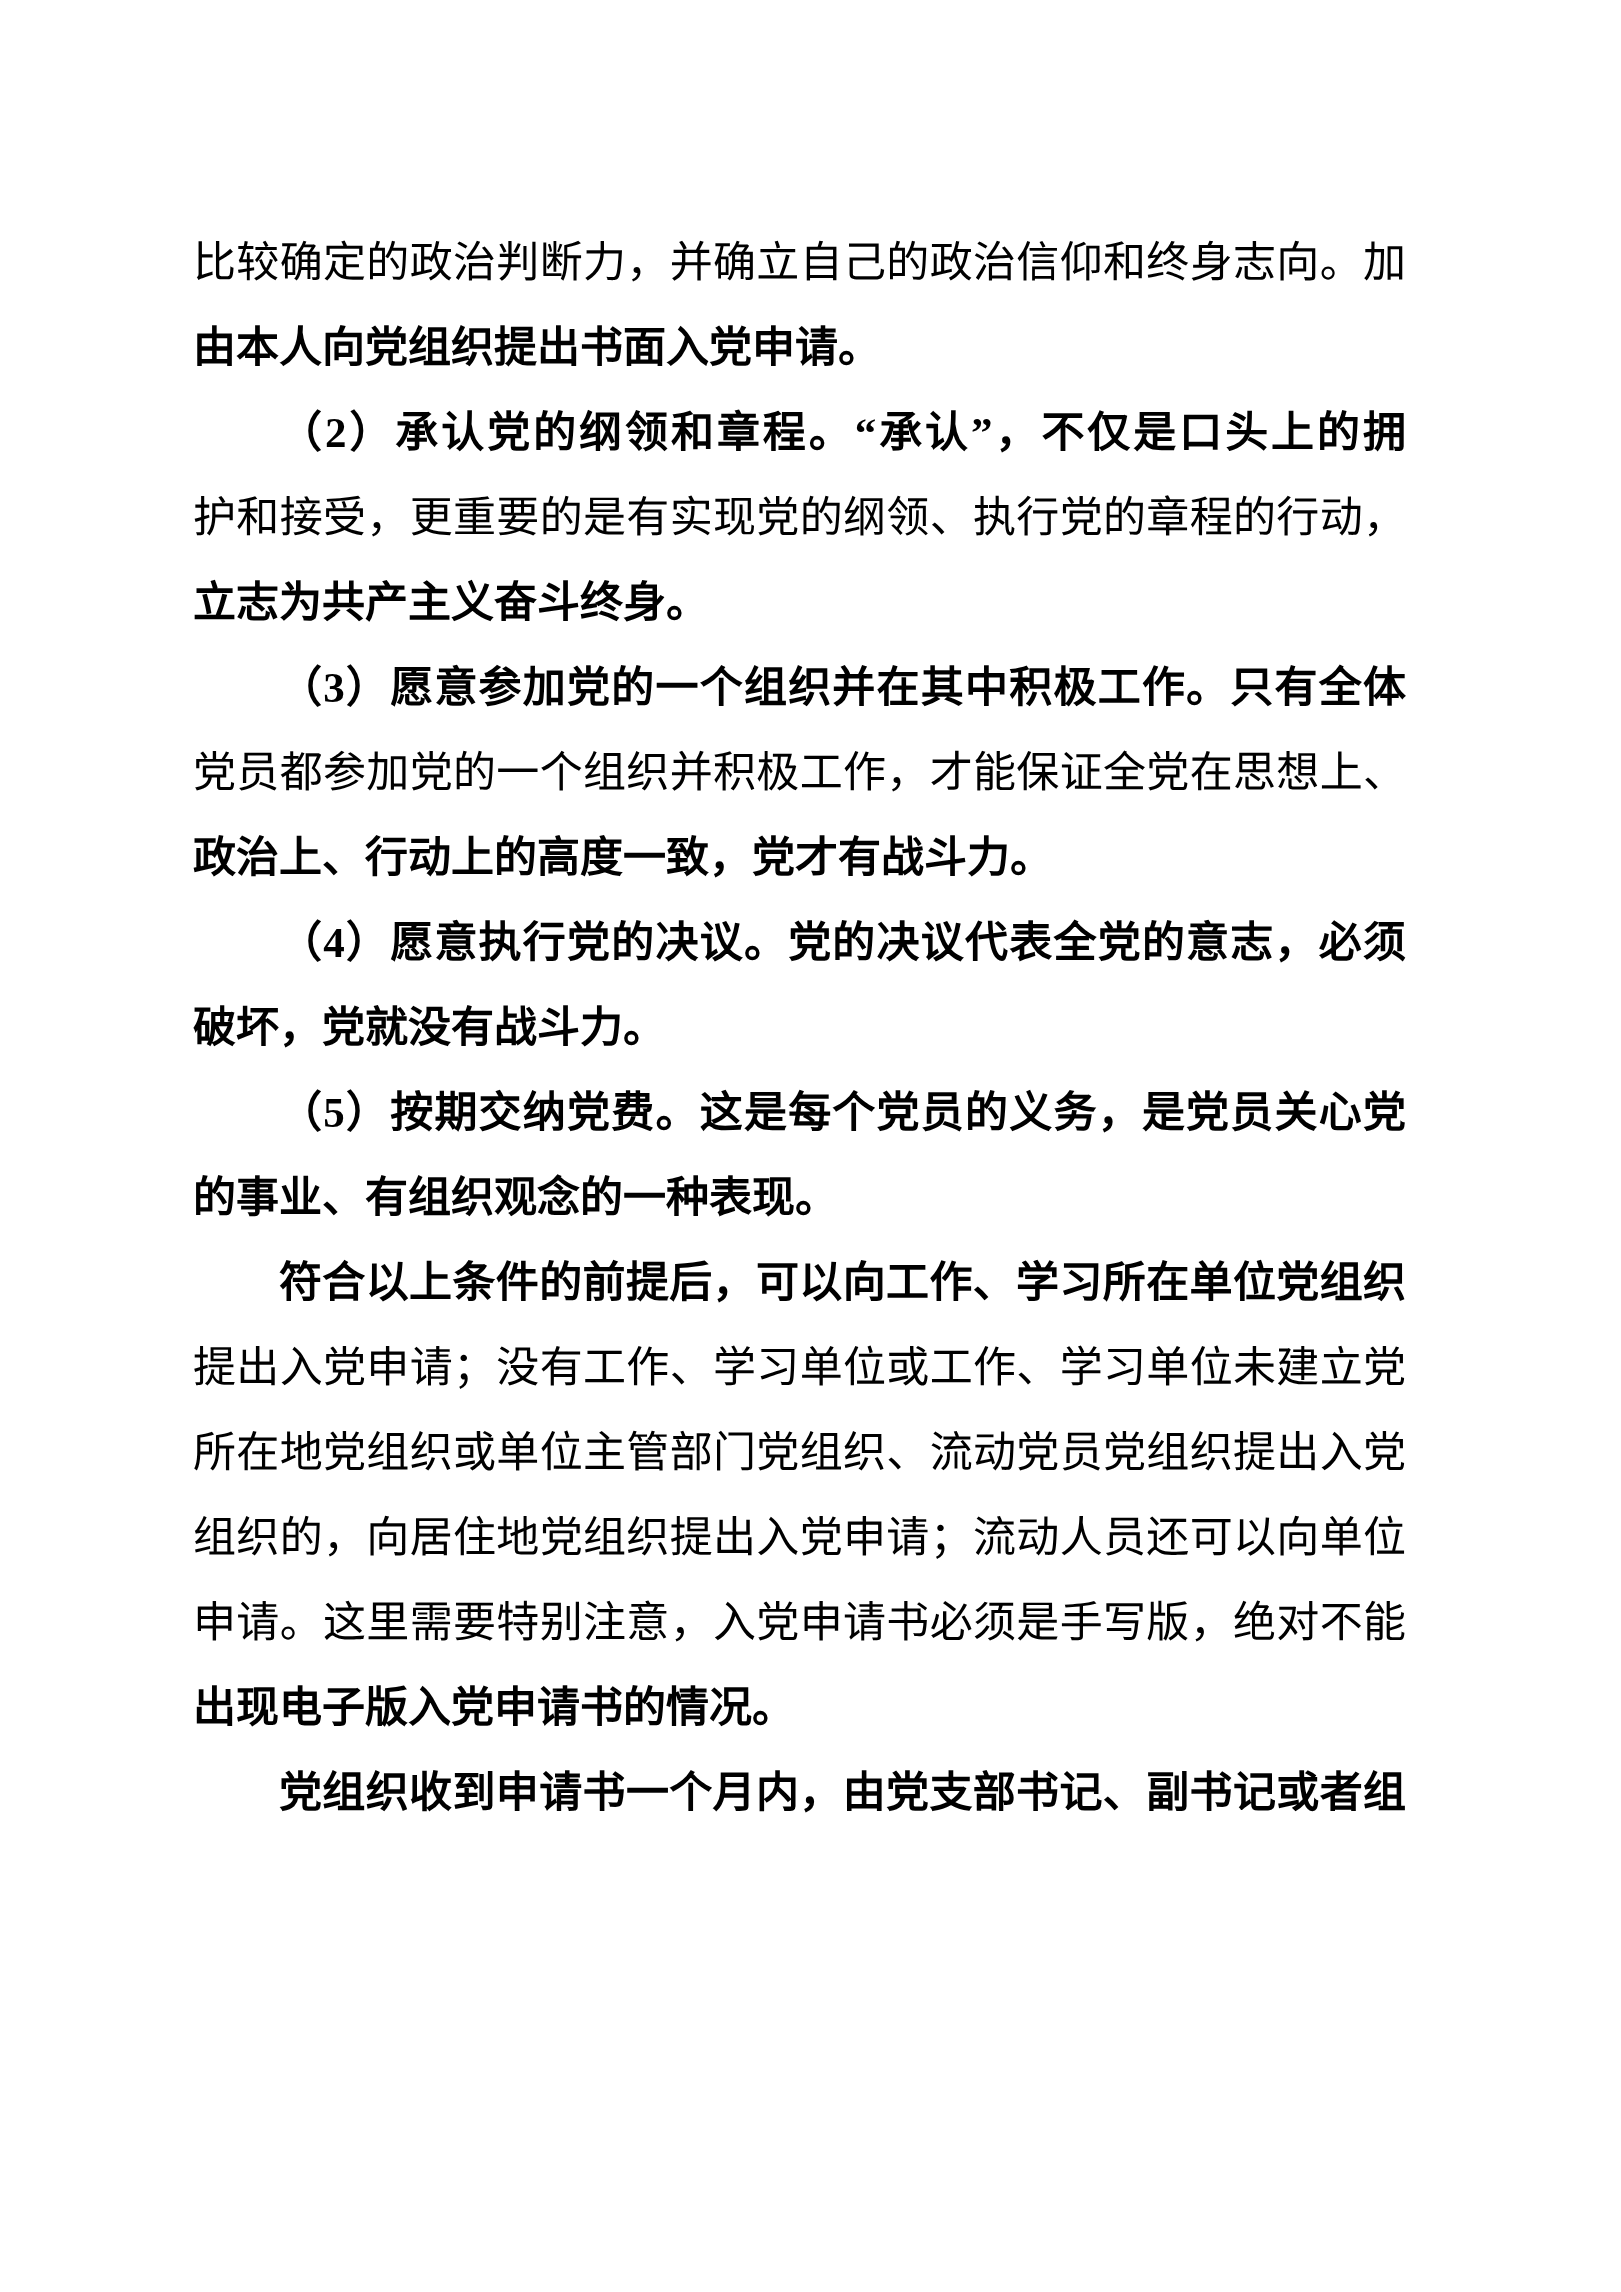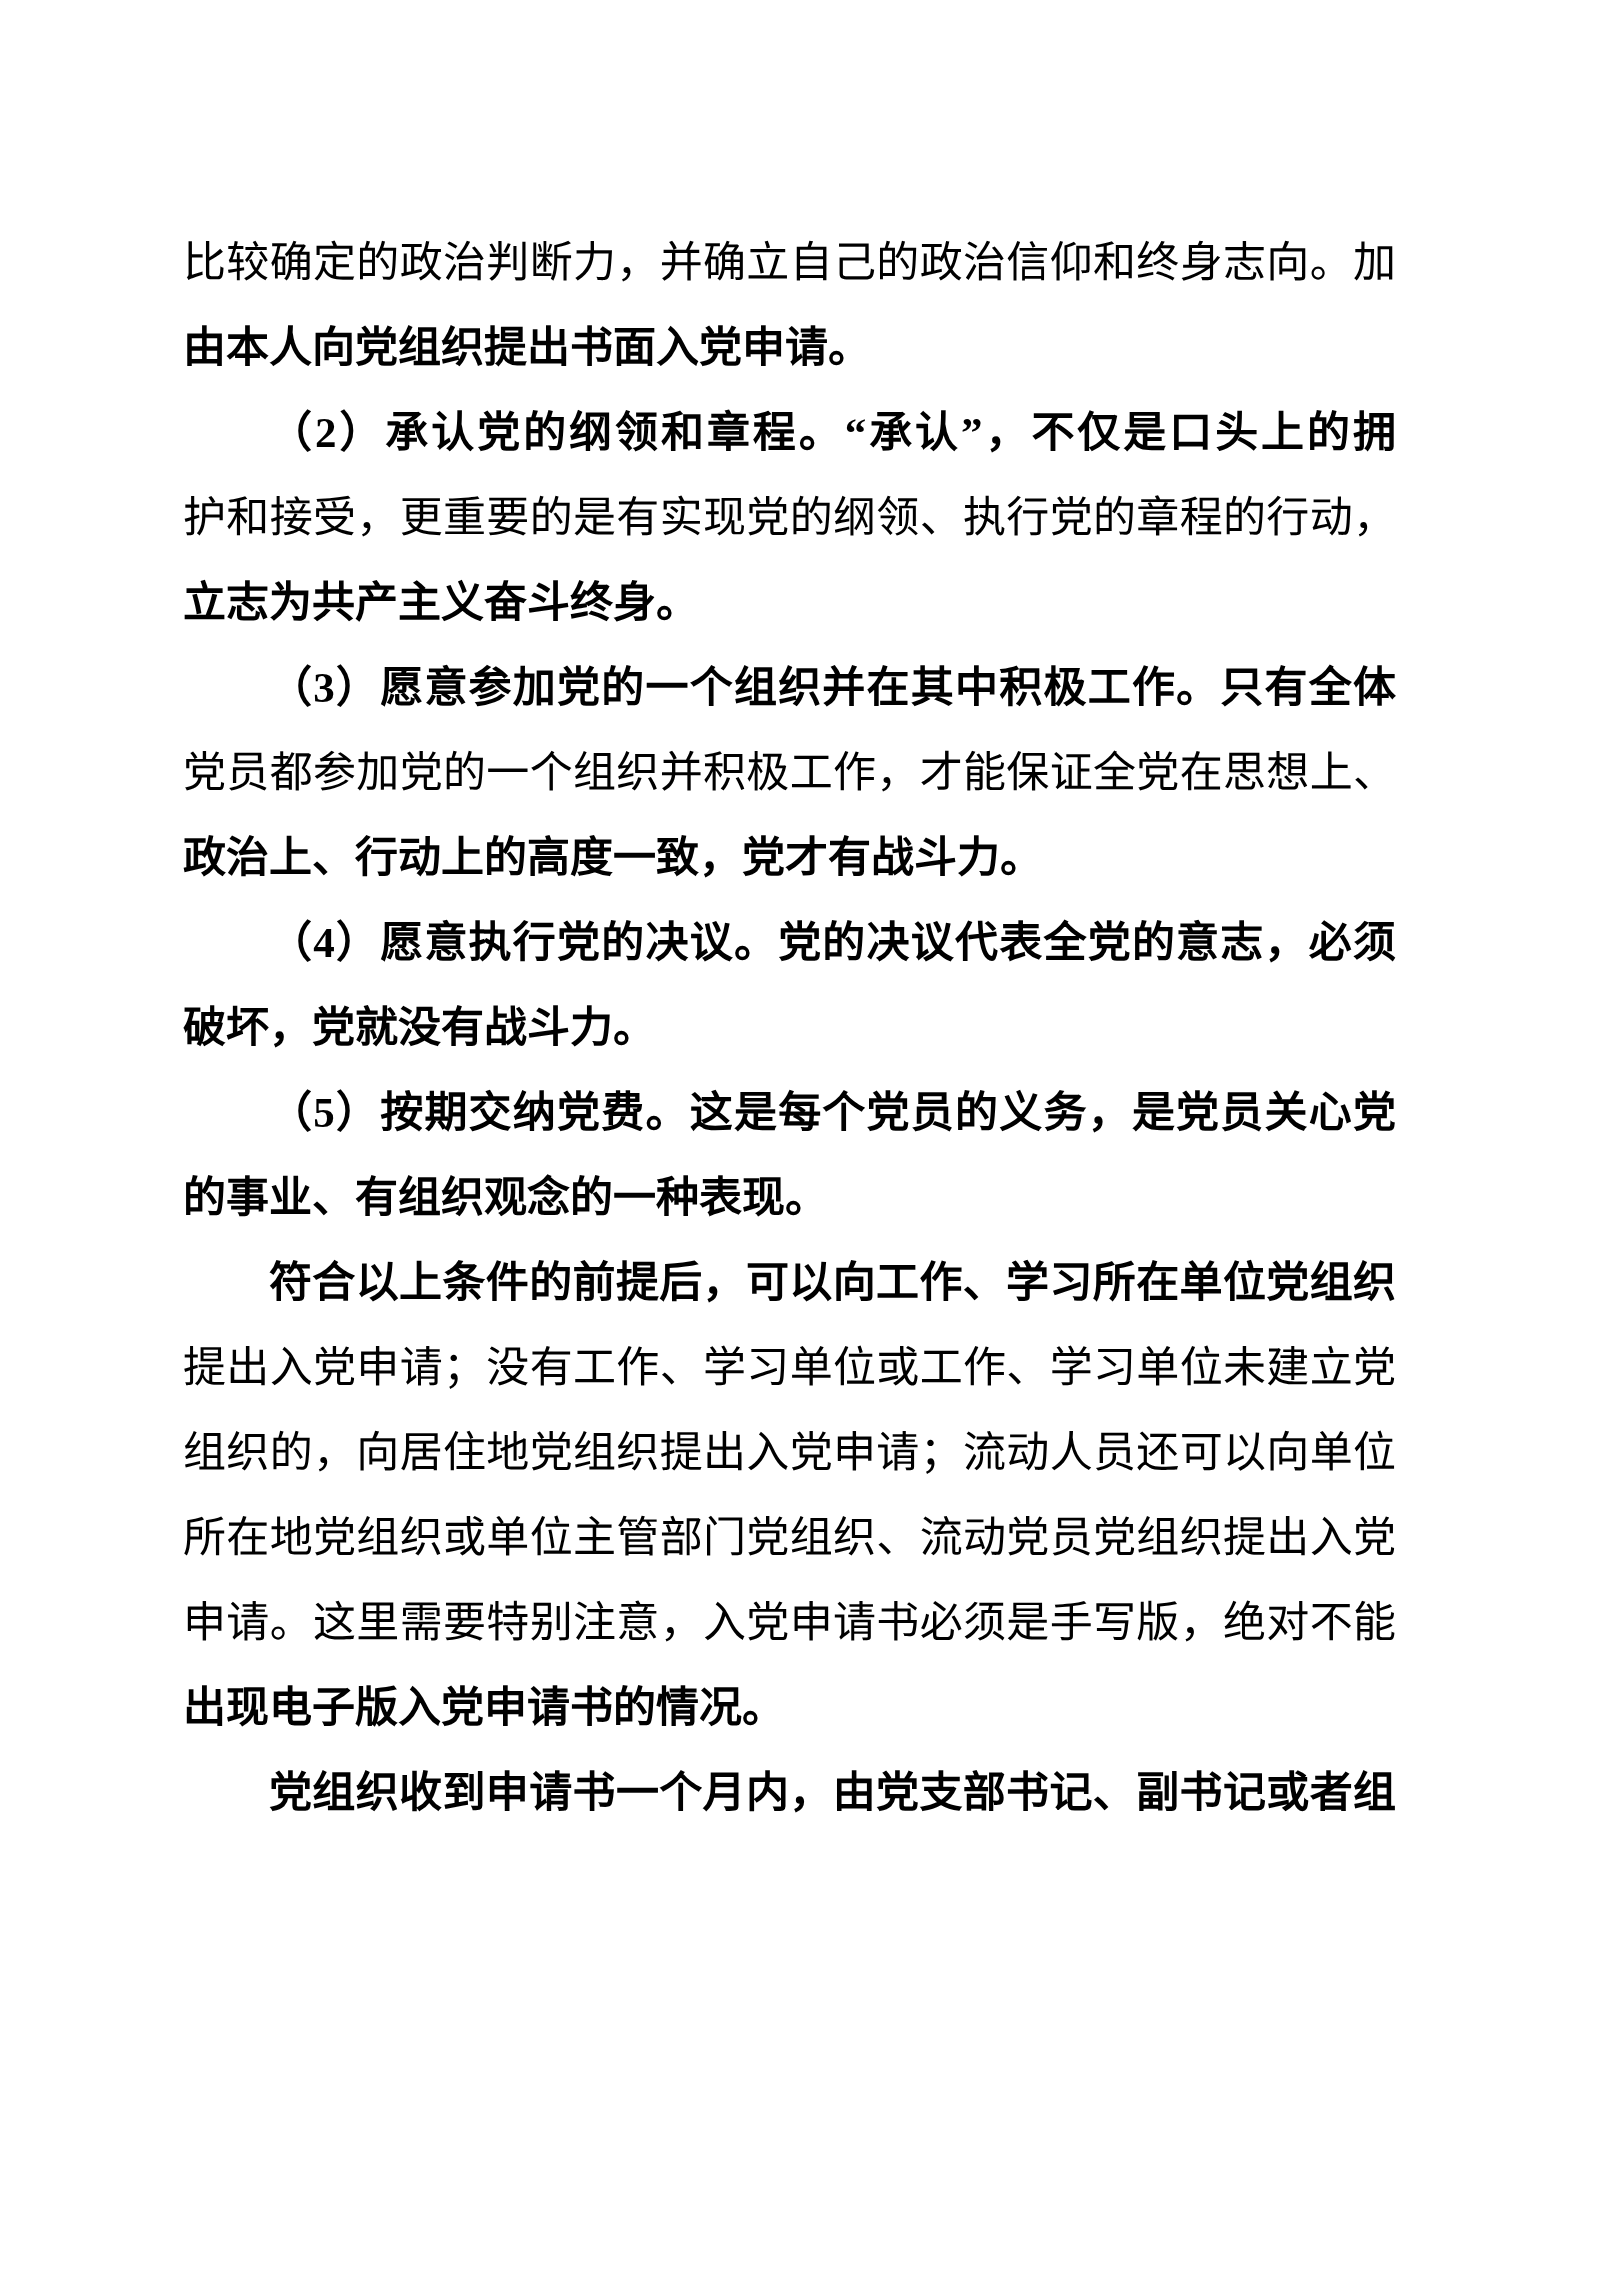--- a/index.html
+++ b/index.html
@@ -10,21 +10,21 @@
   .page {
     position: relative;
     width: 1621px;
     height: 2293px;
     background: #ffffff;
     overflow: hidden;
     font-family: "Liberation Serif", serif;
   }
   .text-block {
     position: absolute;
-    left: 183px;
+    left: 193px;
     top: 220px;
     width: 1213px;
     color: #000000;
   }
   .line {
     height: 85px;
     line-height: 85px;
     font-size: 43px;
     letter-spacing: 0;
     color: #000000;
@@ -56,20 +56,20 @@
     <div class="line end">立志为共产主义奋斗终身。</div>
     <div class="line indent">（3）愿意参加党的一个组织并在其中积极工作。只有全体</div>
     <div class="line">党员都参加党的一个组织并积极工作，才能保证全党在思想上、</div>
     <div class="line end">政治上、行动上的高度一致，党才有战斗力。</div>
     <div class="line indent">（4）愿意执行党的决议。党的决议代表全党的意志，必须</div>
     <div class="line end">破坏，党就没有战斗力。</div>
     <div class="line indent">（5）按期交纳党费。这是每个党员的义务，是党员关心党</div>
     <div class="line end">的事业、有组织观念的一种表现。</div>
     <div class="line indent">符合以上条件的前提后，可以向工作、学习所在单位党组织</div>
     <div class="line">提出入党申请；没有工作、学习单位或工作、学习单位未建立党</div>
+    <div class="line">所在地党组织或单位主管部门党组织、流动党员党组织提出入党</div>
     <div class="line">组织的，向居住地党组织提出入党申请；流动人员还可以向单位</div>
-    <div class="line">所在地党组织或单位主管部门党组织、流动党员党组织提出入党</div>
     <div class="line">申请。这里需要特别注意，入党申请书必须是手写版，绝对不能</div>
     <div class="line end">出现电子版入党申请书的情况。</div>
     <div class="line indent">党组织收到申请书一个月内，由党支部书记、副书记或者组</div>
   </div>
 </div>
 
 
 </body></html>

